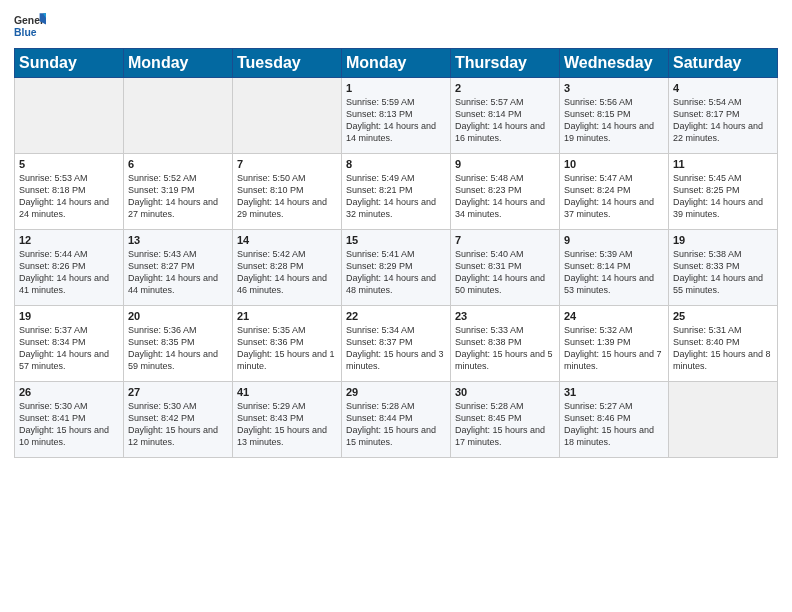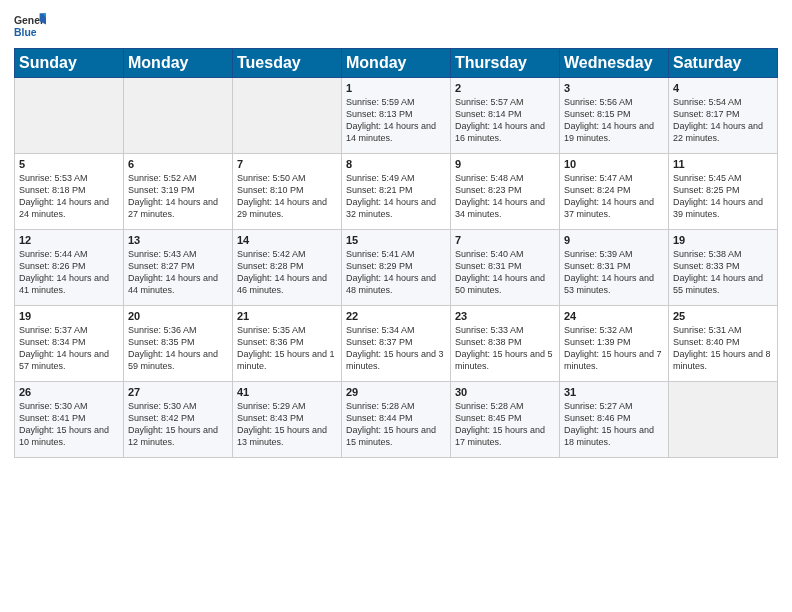--- a/index.html
+++ b/index.html
@@ -236,21 +236,21 @@
           <td>
             <span class="day-num">7</span>
             <div class="day-info">Sunrise: 5:40 AM
 Sunset: 8:31 PM
 Daylight: 14 hours
 and 50 minutes.</div>
           </td>
           <td>
             <span class="day-num">9</span>
             <div class="day-info">Sunrise: 5:39 AM
-Sunset: 8:31 PM
+Sunset: 8:14 PM
 Daylight: 14 hours
 and 53 minutes.</div>
           </td>
           <td>
             <span class="day-num">19</span>
             <div class="day-info">Sunrise: 5:38 AM
 Sunset: 8:33 PM
 Daylight: 14 hours
 and 55 minutes.</div>
           </td>

